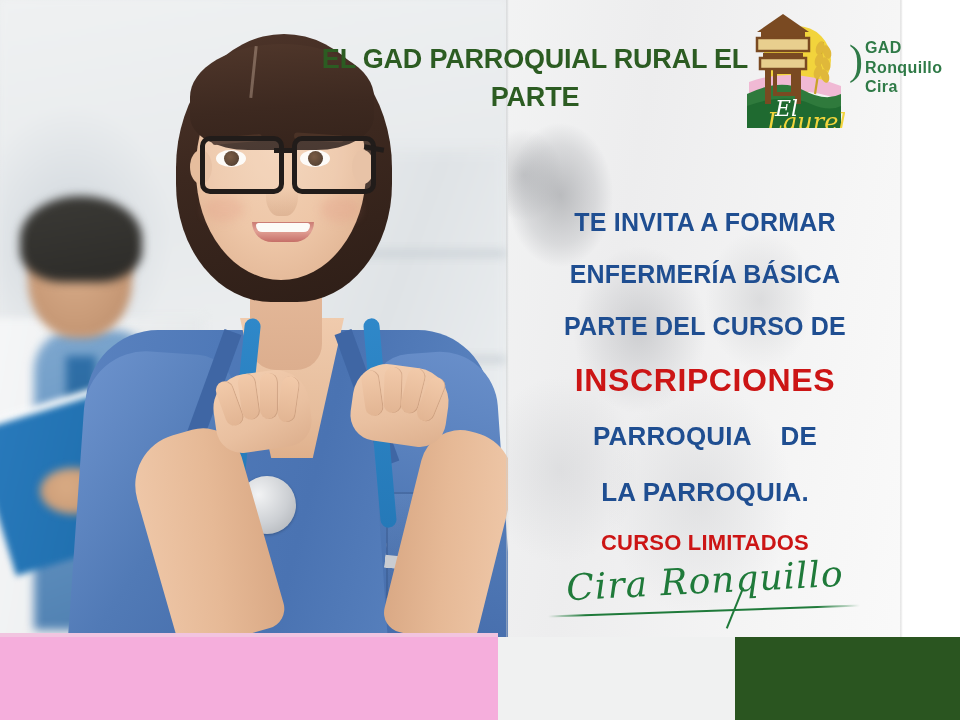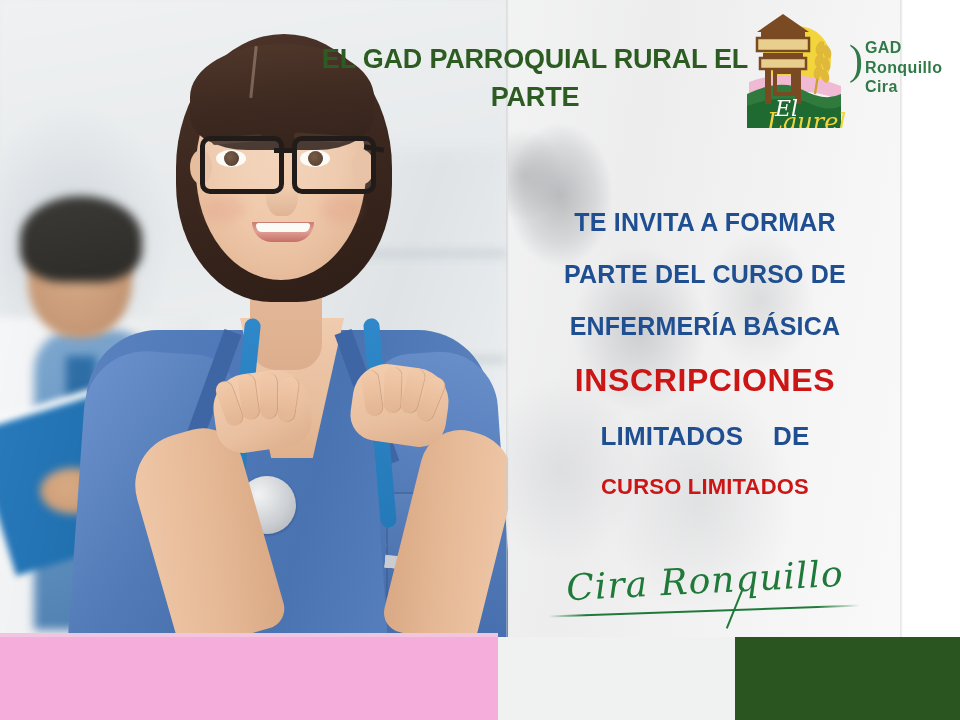--- a/index.html
+++ b/index.html
@@ -485,24 +485,25 @@
     <div class="logo-paren">)</div>
     <div class="logo-words">
       <div>GAD</div>
       <div>Ronquillo</div>
       <div>Cira</div>
     </div>
   </div>
 
   <div class="message">
     <div class="msg-line l1 blue">TE INVITA A FORMAR</div>
+    <div class="msg-line l3 blue">ENFERMERÍA BÁSICA</div>
     <div class="msg-line l2 blue">PARTE DEL CURSO DE</div>
-    <div class="msg-line l3 blue">ENFERMERÍA BÁSICA</div>
     <div class="msg-line l4 red">INSCRIPCIONES</div>
-    <div class="msg-line l5 blue">LIMITADOS    DE</div>
+    <div class="msg-line l5 blue">PARROQUIA    DE</div>
+    <div class="msg-line l6 blue">LA PARROQUIA.</div>
     <div class="msg-line l7 red">CURSO LIMITADOS</div>
   </div>
 
   <div class="signature">
     <div class="sig-name">Cira Ronquillo</div>
     <div class="sig-rule"></div>
     <div class="sig-tick"></div>
   </div>
 
   <div class="bar-pink-top"></div>

